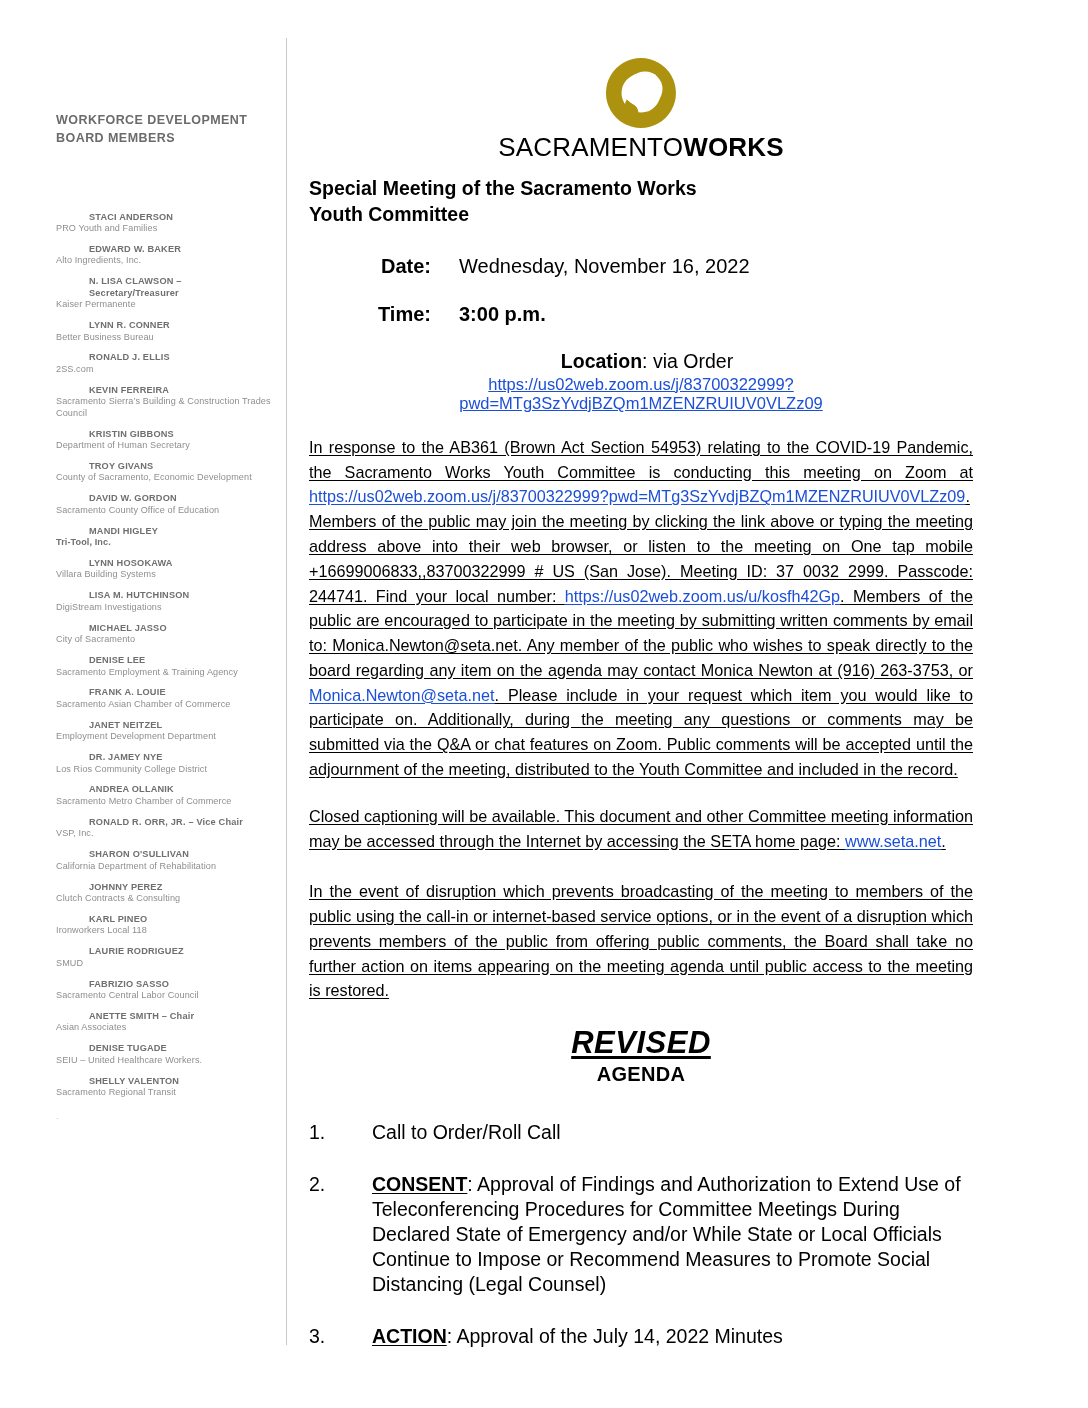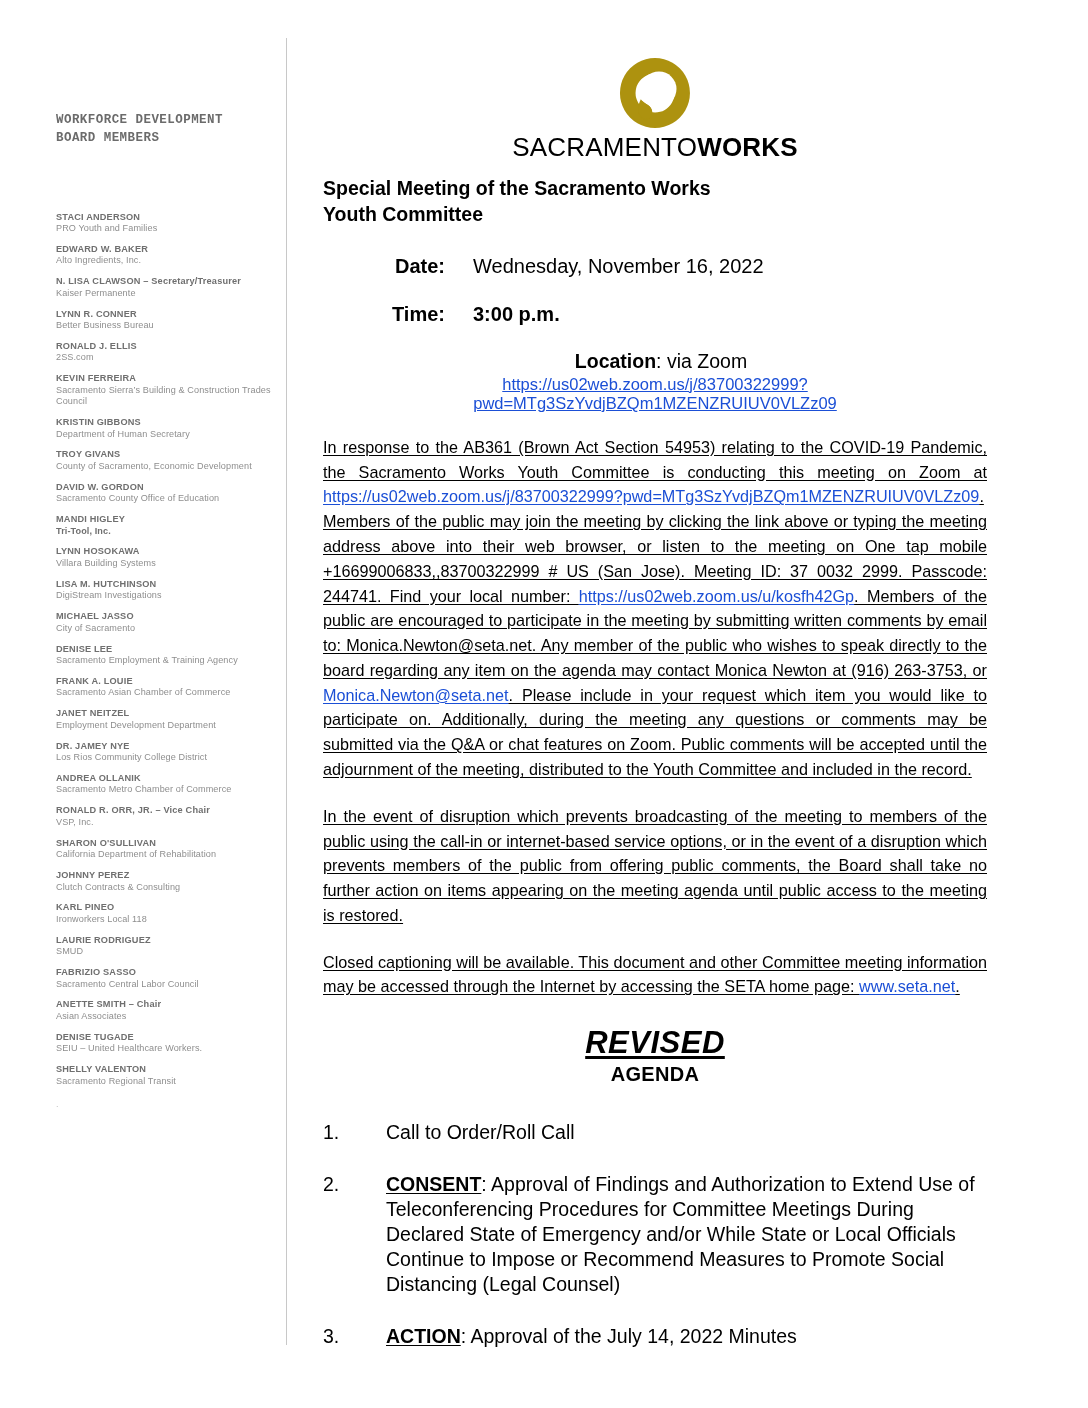--- a/index.html
+++ b/index.html
@@ -34,52 +34,52 @@
     top: 112px;
     width: 216px;
   }
   .sidebar-title {
     font-size: 12.5px;
     font-weight: bold;
     letter-spacing: 0.45px;
     color: #6b6b6b;
     line-height: 1.42;
     margin-bottom: 64px;
-    font-family: Liberation Mono, monospace;
   }
   .member {
     margin-bottom: 9.5px;
   }
   .member-name {
     font-size: 9.2px;
     font-weight: bold;
     color: #6f6f6f;
     letter-spacing: 0.18px;
     line-height: 1.25;
+    margin-left: 33px;
   }
   .member-org {
     font-size: 9.1px;
     color: #8e8e8e;
     letter-spacing: 0.1px;
     line-height: 1.25;
   }
   .member-org.strong {
     font-weight: bold;
     color: #6f6f6f;
   }
   .sidebar-tail {
     font-size: 9px;
     color: #bdbdbd;
     margin-top: 12px;
   }
 
   
   .main {
     position: absolute;
-    left: 323px;
+    left: 309px;
     top: 56px;
     width: 664px;
   }
 
   
   .logo-block {
     text-align: center;
     margin-bottom: 16px;
   }
   .logo-mark {
@@ -336,31 +336,31 @@
     <div class="meta-row">
       <div class="meta-label"><span>Date</span><span class="colon">:</span></div>
       <div class="meta-value">Wednesday, November 16, 2022</div>
     </div>
 
     <div class="meta-row">
       <div class="meta-label"><span>Time</span><span class="colon">:</span></div>
       <div class="meta-value bold">3:00 p.m.</div>
     </div>
 
-    <div class="location-line"><span class="lbl">Location</span><span>: via Zoom</span></div>
+    <div class="location-line"><span class="lbl">Location</span><span>: via Order</span></div>
 
     <div class="zoom-link-line">
       <a class="link" href="#">https://us02web.zoom.us/j/83700322999?pwd=MTg3SzYvdjBZQm1MZENZRUIUV0VLZz09</a>
     </div>
 
     <p class="body"><span>In response to the AB361 (Brown Act Section 54953) relating to the COVID-19 Pandemic, the Sacramento Works Youth Committee is conducting this meeting on Zoom at </span><a class="plainlink" href="#">https://us02web.zoom.us/j/83700322999?pwd=MTg3SzYvdjBZQm1MZENZRUIUV0VLZz09</a><span>. Members of the public may join the meeting by clicking the link above or typing the meeting address above into their web browser, or listen to the meeting on One tap mobile +16699006833,,83700322999 # US (San Jose). Meeting ID: 37 0032 2999. Passcode: 244741. Find your local number: </span><a class="plainlink" href="#">https://us02web.zoom.us/u/kosfh42Gp</a><span>. Members of the public are encouraged to participate in the meeting by submitting written comments by email to: Monica.Newton@seta.net. Any member of the public who wishes to speak directly to the board regarding any item on the agenda may contact Monica Newton at (916) 263-3753, or </span><a class="plainlink" href="#">Monica.Newton@seta.net</a><span>.  Please include in your request which item you would like to participate on. Additionally, during the meeting any questions or comments may be submitted via the Q&amp;A or chat features on Zoom. Public comments will be accepted until the adjournment of the meeting, distributed to the Youth Committee and included in the record.</span></p>
 
+    <p class="body last"><span>Closed captioning will be available. This document and other Committee meeting information may be accessed through the Internet by accessing the SETA home page: </span><a class="plainlink" href="#">www.seta.net</a><span>.</span></p>
+
     <p class="body">In the event of disruption which prevents broadcasting of the meeting to members of the public using the call-in or internet-based service options, or in the event of a disruption which prevents members of the public from offering public comments, the Board shall take no further action on items appearing on the meeting agenda until public access to the meeting is restored. </p>
-
-    <p class="body last"><span>Closed captioning will be available. This document and other Committee meeting information may be accessed through the Internet by accessing the SETA home page: </span><a class="plainlink" href="#">www.seta.net</a><span>.</span></p>
 
     <div class="revised">REVISED</div>
     <div class="agenda-word">AGENDA</div>
 
     <div id="agenda-container">
         <div class="agenda-item">
           <div class="agenda-num">1.</div>
           <div class="agenda-text"><span>Call to Order/Roll Call</span></div>
         </div>
         <div class="agenda-item">

